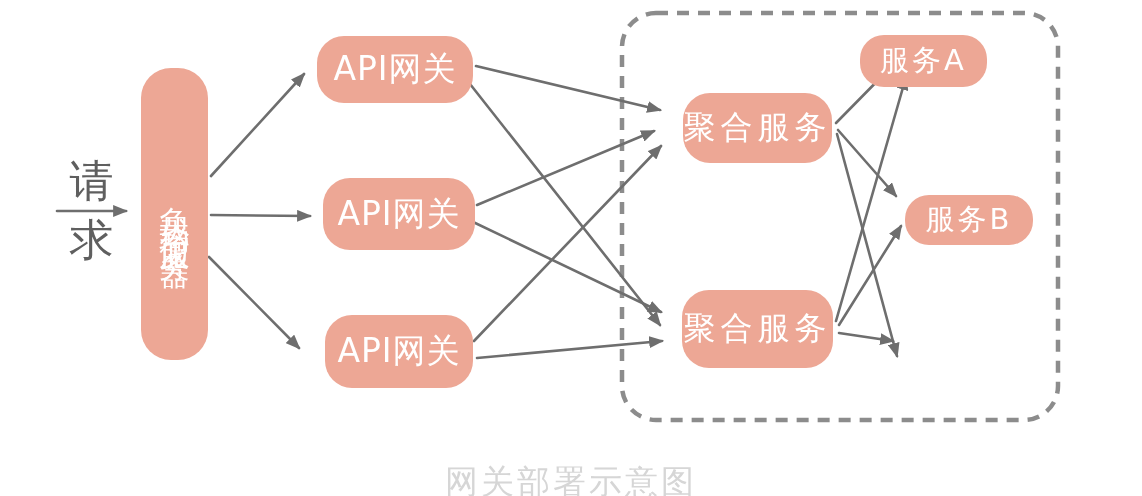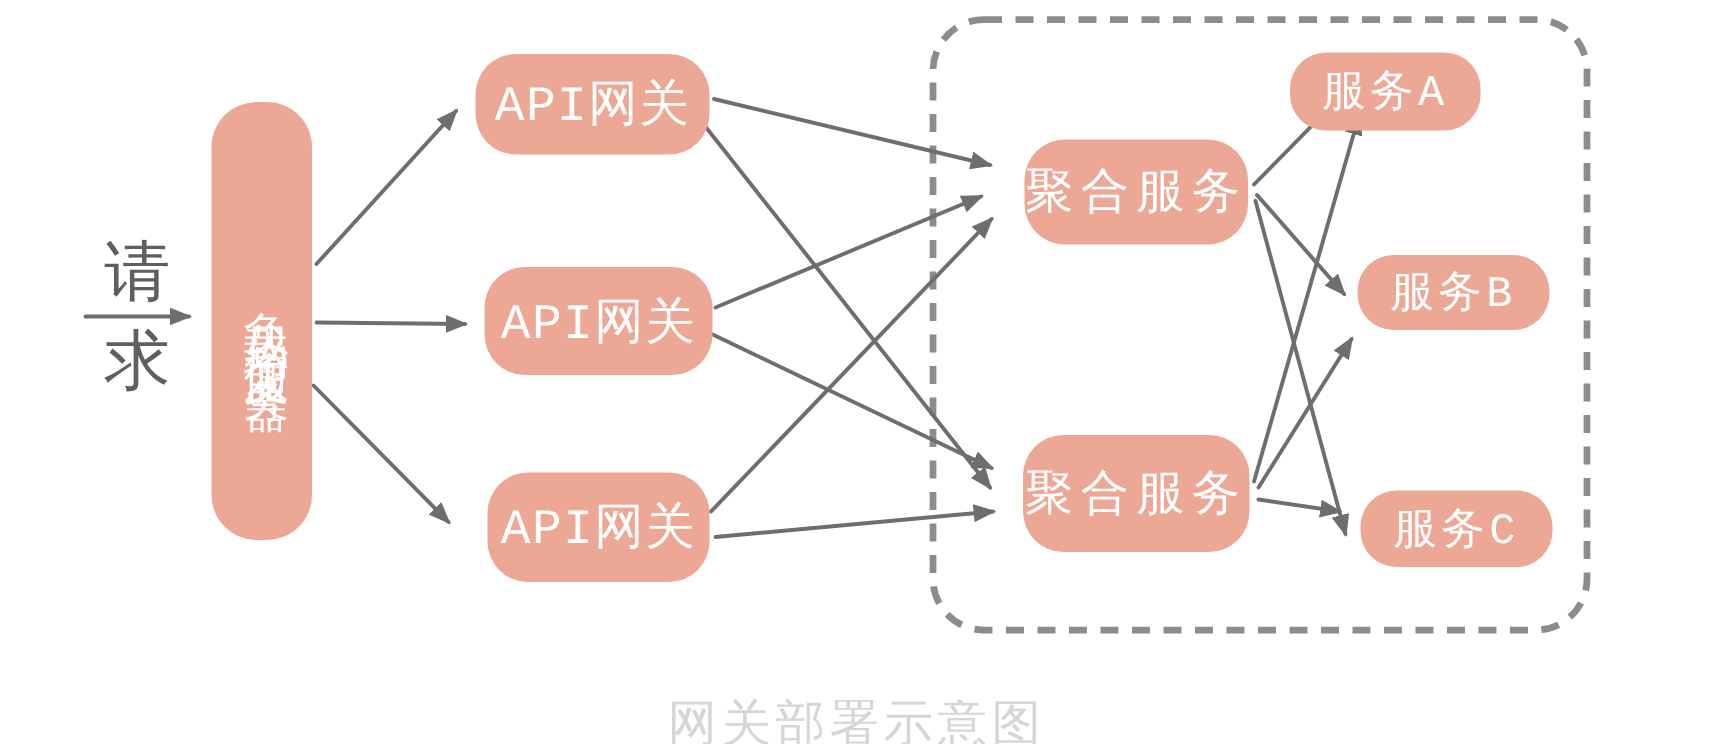--- a/index.html
+++ b/index.html
@@ -17,41 +17,40 @@
   }
   .node {
     position: absolute;
     background: var(--node-fill, #eda795);
     color: var(--node-text, #ffffff);
     display: flex;
     align-items: center;
     justify-content: center;
     box-sizing: border-box;
     text-align: right;
-    font-family: Liberation Mono, monospace;
   }
   .node-lb {
     left: 141px; top: 68px; width: 67px; height: 292px;
     border-radius: 30px;
     writing-mode: vertical-rl;
     text-orientation: upright;
     font-size: 30px;
     letter-spacing: 9px;
     line-height: 1;
   }
   .node-gw { border-radius: 27px; font-size: 33px; letter-spacing: 1px; }
   .node-gw1 { left: 317px; top: 36px;  width: 156px; height: 67px; }
   .node-gw2 { left: 323px; top: 178px; width: 152px; height: 72px; }
   .node-gw3 { left: 325px; top: 315px; width: 148px; height: 73px; }
   .node-agg { border-radius: 27px; font-size: 32px; letter-spacing: 5px; }
   .node-agg1 { left: 683px; top: 93px;  width: 149px; height: 70px; }
   .node-agg2 { left: 682px; top: 290px; width: 151px; height: 78px; }
   .node-svc { border-radius: 24px; font-size: 29px; letter-spacing: 3px; }
   .node-svca { left: 860px; top: 35px;  width: 127px; height: 52px; }
-  .node-svcb { left: 905px; top: 170px; width: 128px; height: 50px; }
+  .node-svcb { left: 905px; top: 195px; width: 128px; height: 50px; }
   .node-svcc { left: 907px; top: 327px; width: 128px; height: 51px; }
   .request-label {
     position: absolute;
     left: 52px; top: 152px; width: 84px;
     text-align: center;
     font-size: 44px;
     letter-spacing: 5px;
     color: var(--request-text, #5f5f5f);
   }
   .caption {
@@ -119,16 +118,15 @@
 
   <div class="node node-gw node-gw1">API网关</div>
   <div class="node node-gw node-gw2">API网关</div>
   <div class="node node-gw node-gw3">API网关</div>
 
   <div class="node node-agg node-agg1">聚合服务</div>
   <div class="node node-agg node-agg2">聚合服务</div>
 
   <div class="node node-svc node-svca">服务A</div>
   <div class="node node-svc node-svcb">服务B</div>
-  <div class="node node-svc node-svcc">服务C</div>
 
   <div class="caption">网关部署示意图</div>
 </div>
 
 </body></html>

